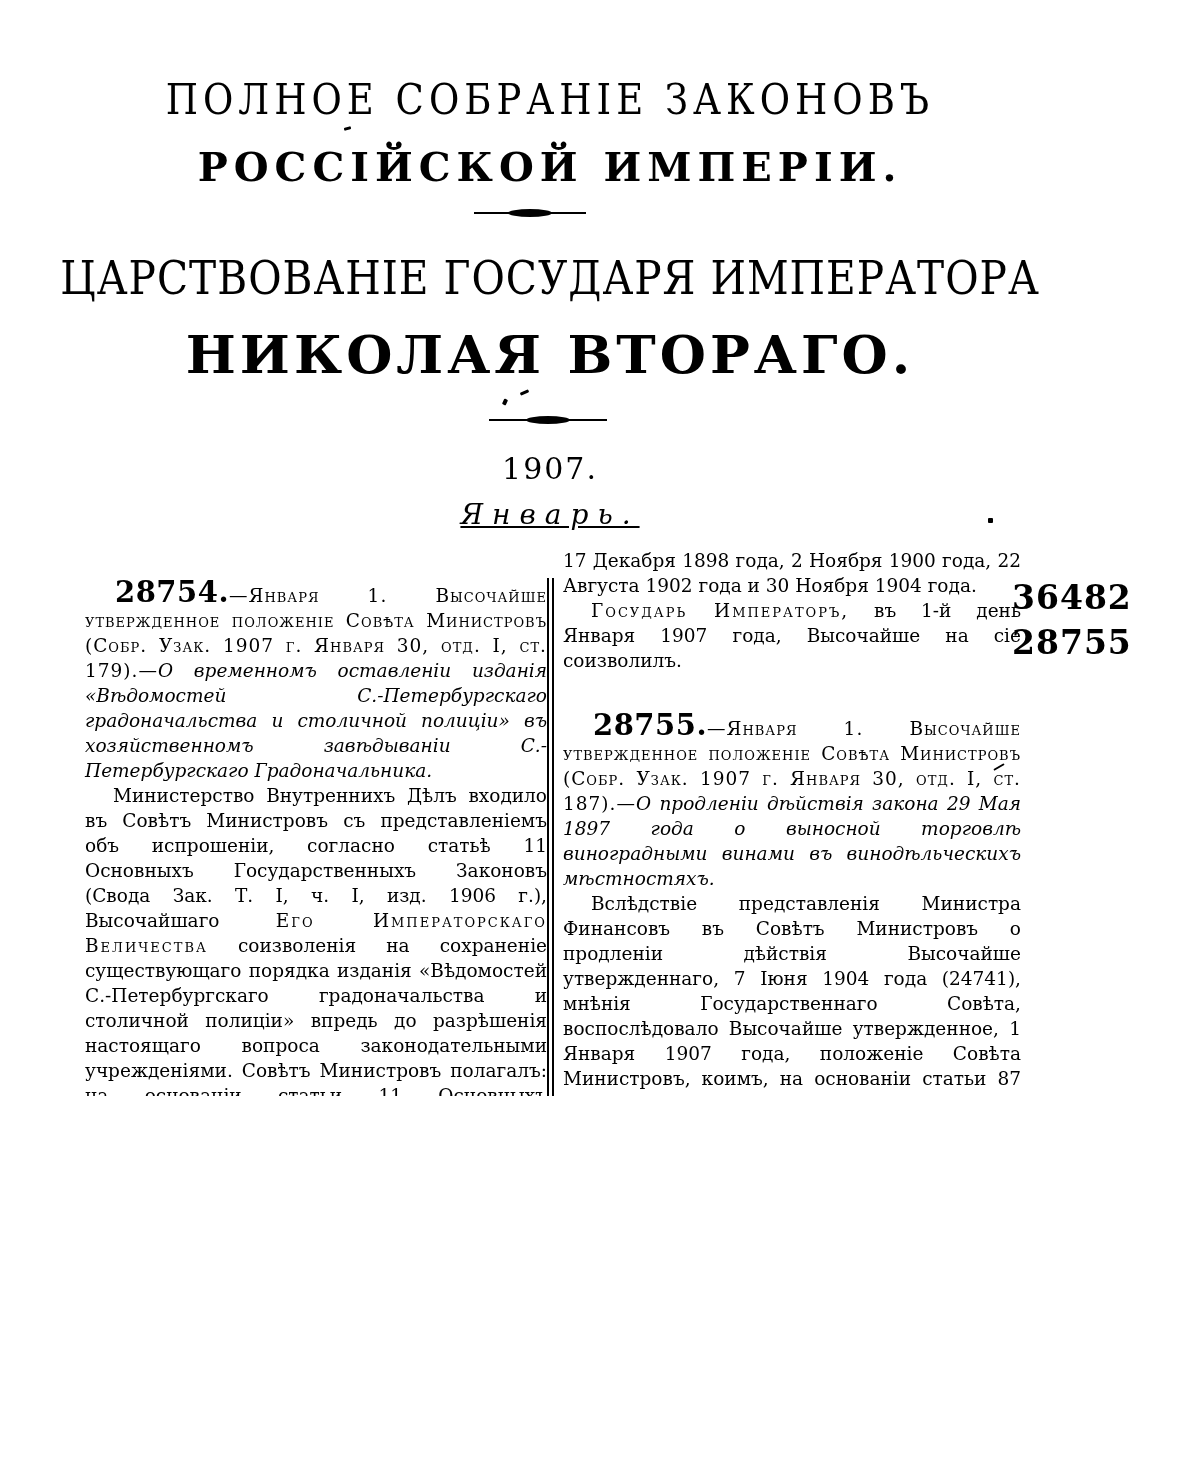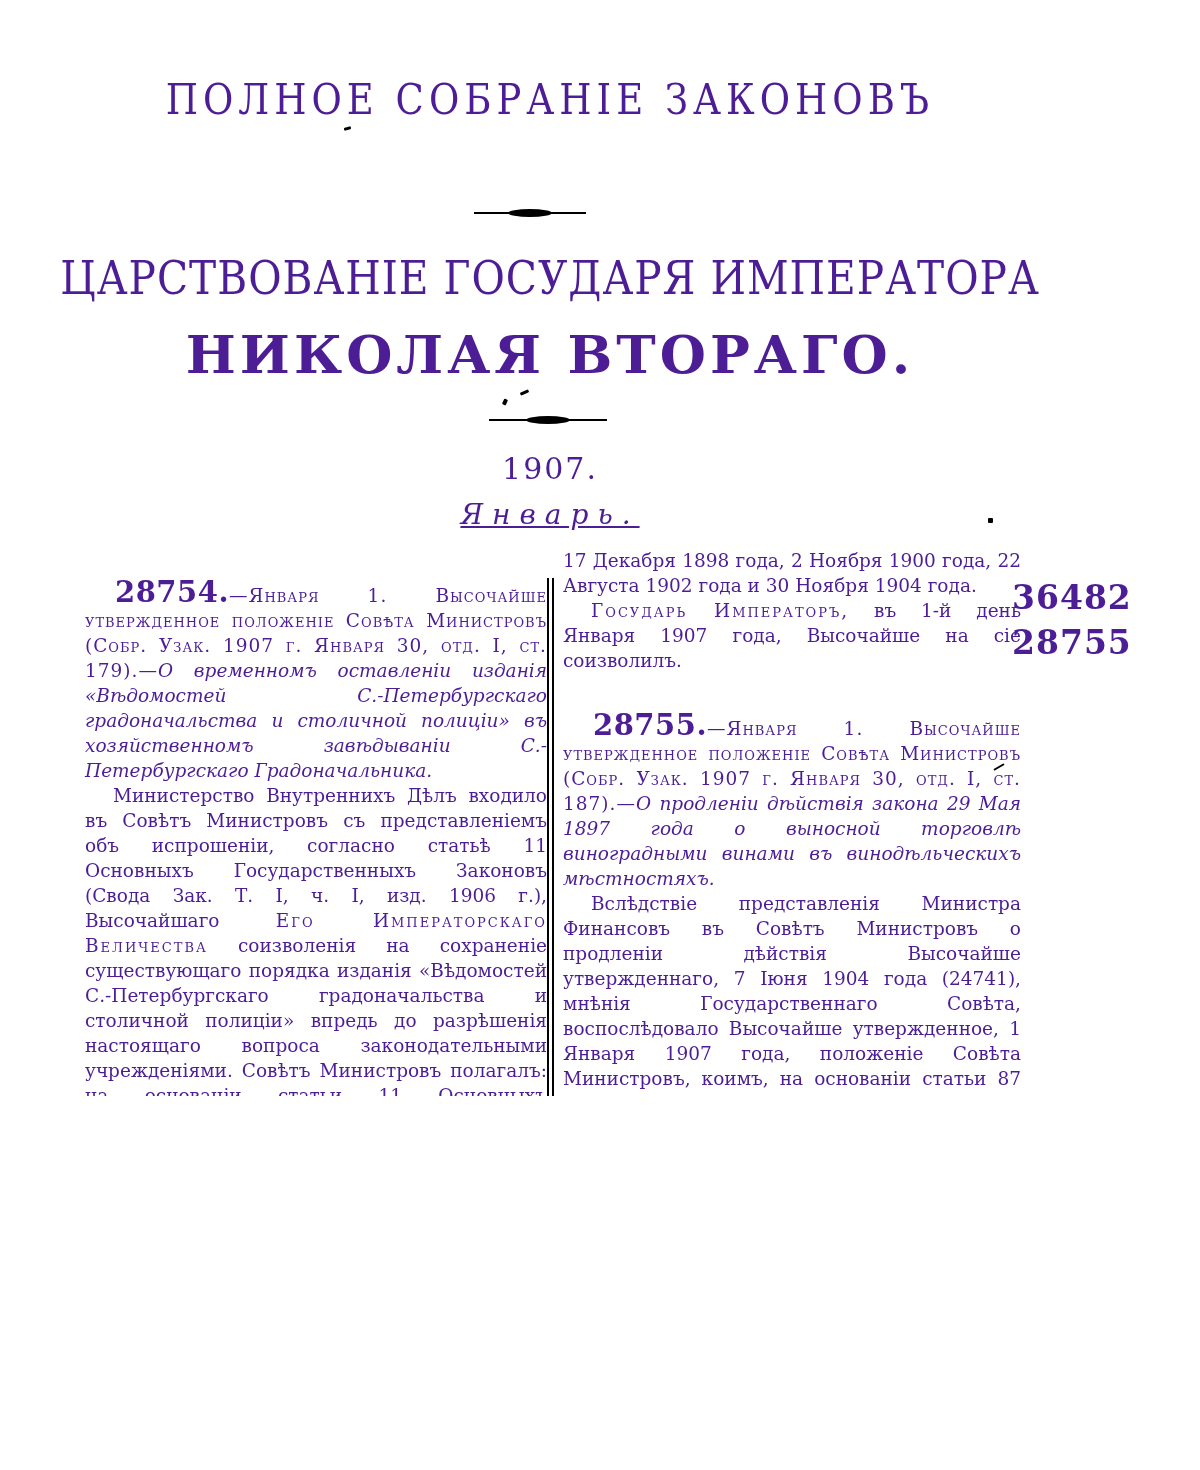--- a/index.html
+++ b/index.html
@@ -2,21 +2,21 @@
 <html><head>
 <meta charset="utf-8">
 <style>
   * { box-sizing: border-box; }
   html, body { margin: 0; padding: 0; background: #ffffff; }
   .page {
     position: relative;
     width: 1200px;
     height: 1096px;
     background: #ffffff;
-    color: #4c1d95;
+    color: #000000;
     font-family: "DejaVu Serif", "Liberation Serif", serif;
     overflow: hidden;
   }
 
   
   .mast {
     position: absolute;
     left: 0;
     width: 1100px;
     text-align: center;
@@ -81,20 +81,21 @@
   .a3 { left: 520px; top: 391px; width: 9px; height: 3px; transform: rotate(-25deg); }
   .a4 { left: 988px; top: 518px; width: 5px; height: 5px; }
   .a5 { left: 993px; top: 766px; width: 12px; height: 2px; transform: rotate(-30deg); }
 </style>
 </head>
 <body>
 
 <div class="page">
 
   <div class="mast m1">ПОЛНОЕ СОБРАНІЕ ЗАКОНОВЪ</div>
+  <div class="mast m2">РОССІЙСКОЙ ИМПЕРІИ.</div>
   <div class="rule rule1"></div>
   <div class="mast r1">ЦАРСТВОВАНІЕ ГОСУДАРЯ ИМПЕРАТОРА</div>
   <div class="mast r2">НИКОЛАЯ ВТОРАГО.</div>
   <div class="rule rule2"></div>
   <div class="mast year">1907.</div>
   <div class="mast month">Январь.</div>
 
   <div class="coldiv"></div>
 
   <div class="colL">

